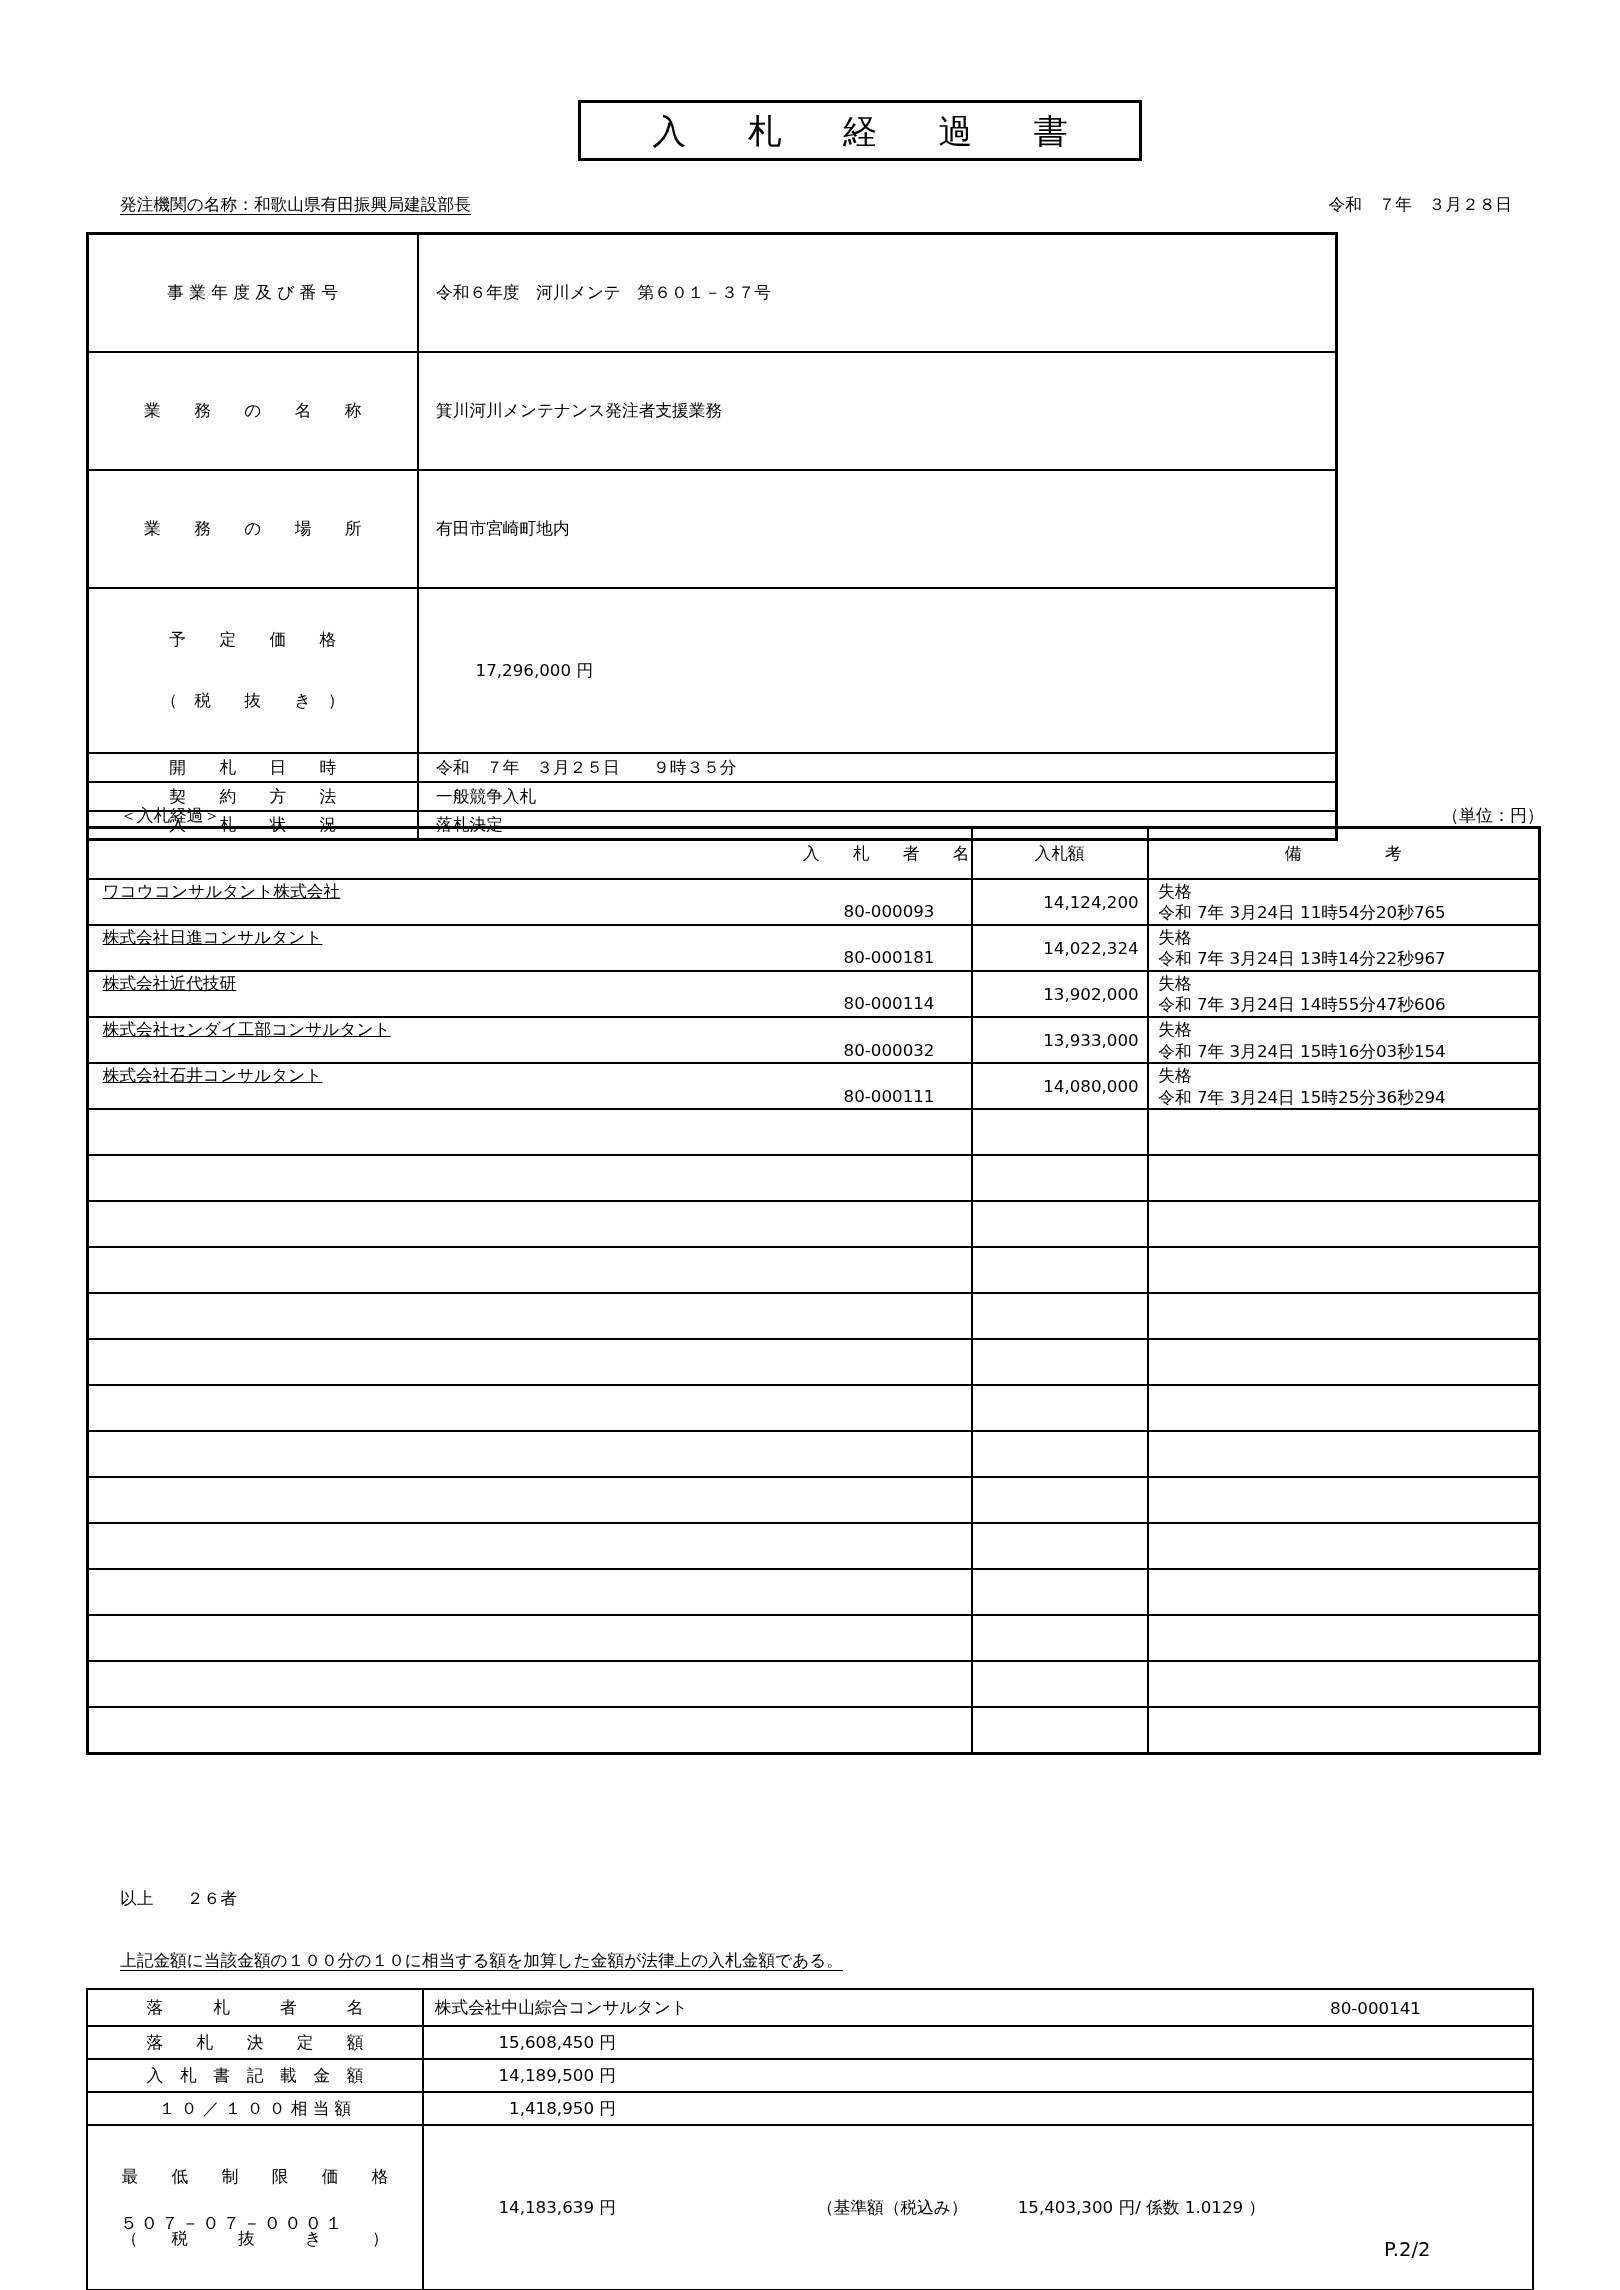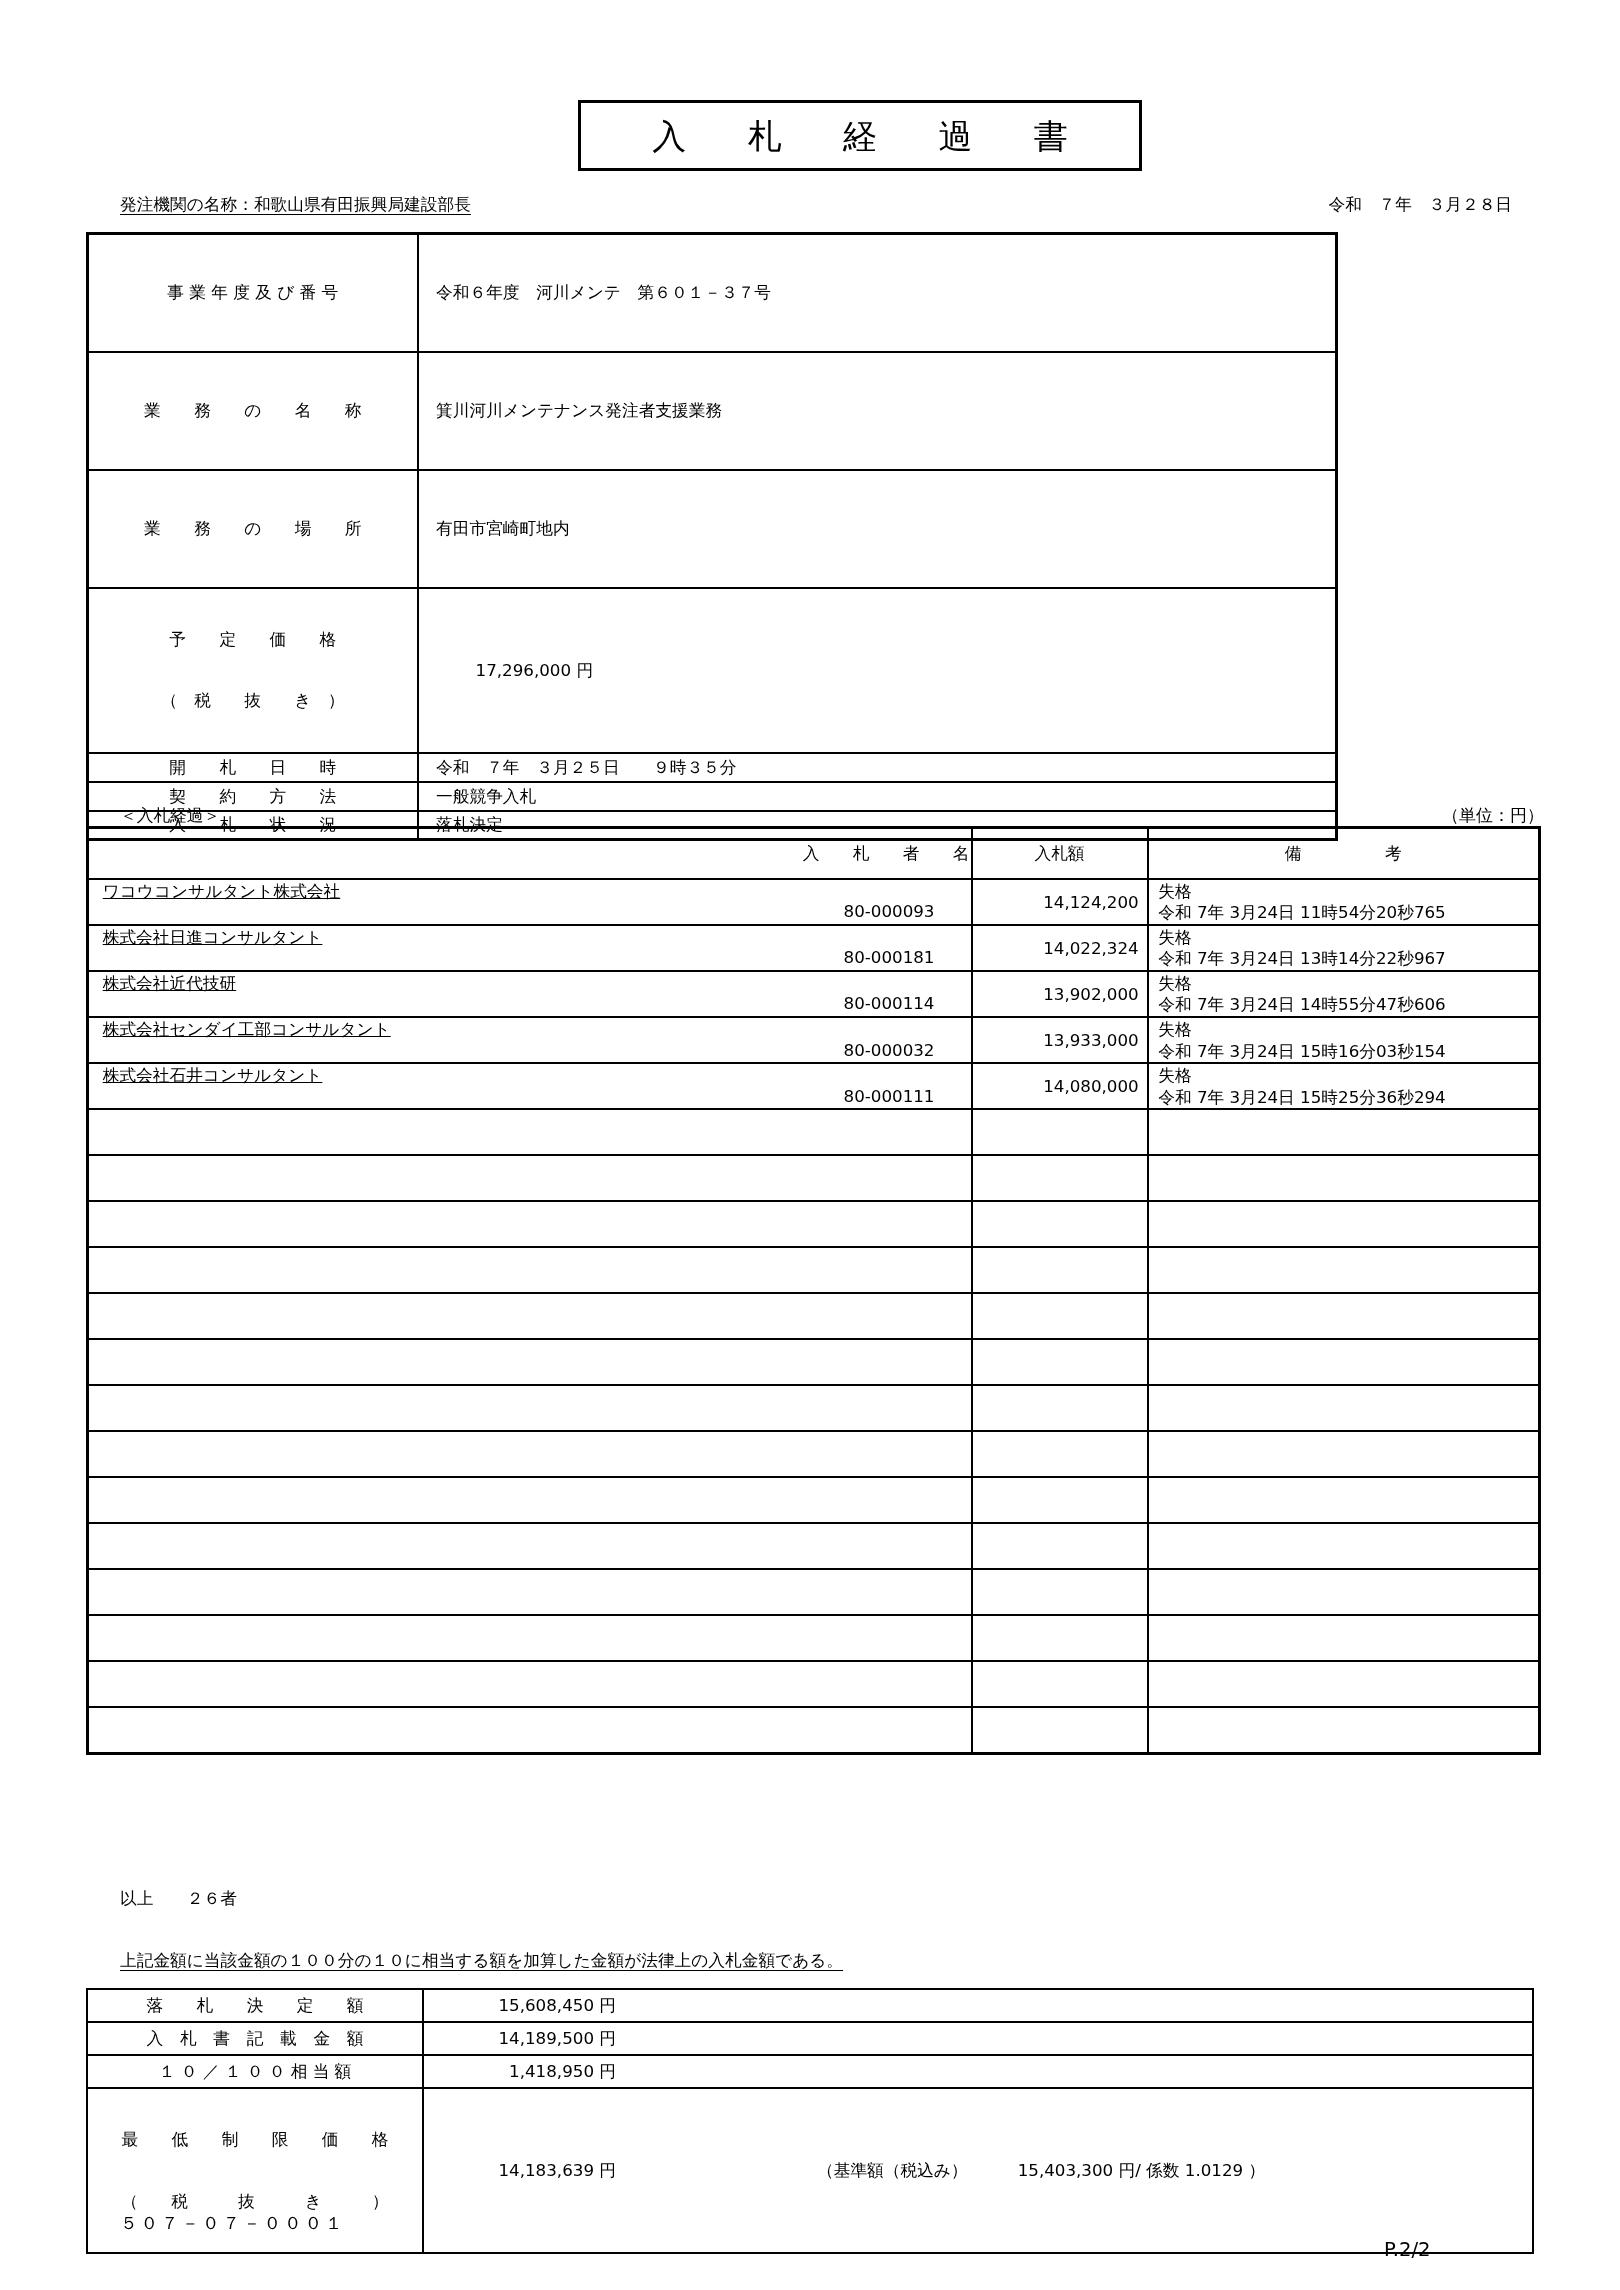--- a/index.html
+++ b/index.html
@@ -8,21 +8,21 @@
     width:1620px;height:2291px;
     background:#ffffff;
     font-family:"DejaVu Sans",sans-serif;
     color:#000;
     overflow:hidden;
   }
   .abs{position:absolute;}
 
   
   .title-box{
-    left:578px;top:100px;width:564px;height:71px;
+    left:578px;top:100px;width:564px;height:61px;
     border:3.9px solid #000;
     display:flex;align-items:center;justify-content:center;
     box-sizing:border-box;
   }
   .title-box .t{
     font-size:34px;letter-spacing:13.7px;white-space:pre;line-height:1;
     transform:translateX(6.9px);
   }
 
   
@@ -292,20 +292,29 @@
       <td class="c3"></td>
     </tr>
   </tbody>
   </table>
 
   <div class="abs bid-footer">以上　　２６者</div>
   <div class="abs bid-note">上記金額に当該金額の１００分の１０に相当する額を加算した金額が法律上の入札金額である。</div>
 
   <table class="abs award-table">
     <tbody>
+        <tr class="ar1">
+      <th>落　　　札　　　者　　　名</th>
+      <td>
+        <div class="winner-cell">
+          <span class="winner-name">株式会社中山綜合コンサルタント</span>
+          <span class="winner-code">80-000141</span>
+        </div>
+      </td>
+    </tr>
     <tr class="ar">
       <th>落　　札　　決　　定　　額</th>
       <td><span class="amt195">15,608,450 円</span></td>
     </tr>
     <tr class="ar">
       <th>入　札　書　記　載　金　額</th>
       <td><span class="amt195">14,189,500 円</span></td>
     </tr>
     <tr class="ar">
       <th>１ ０ ／ １ ０ ０ 相 当 額</th>

